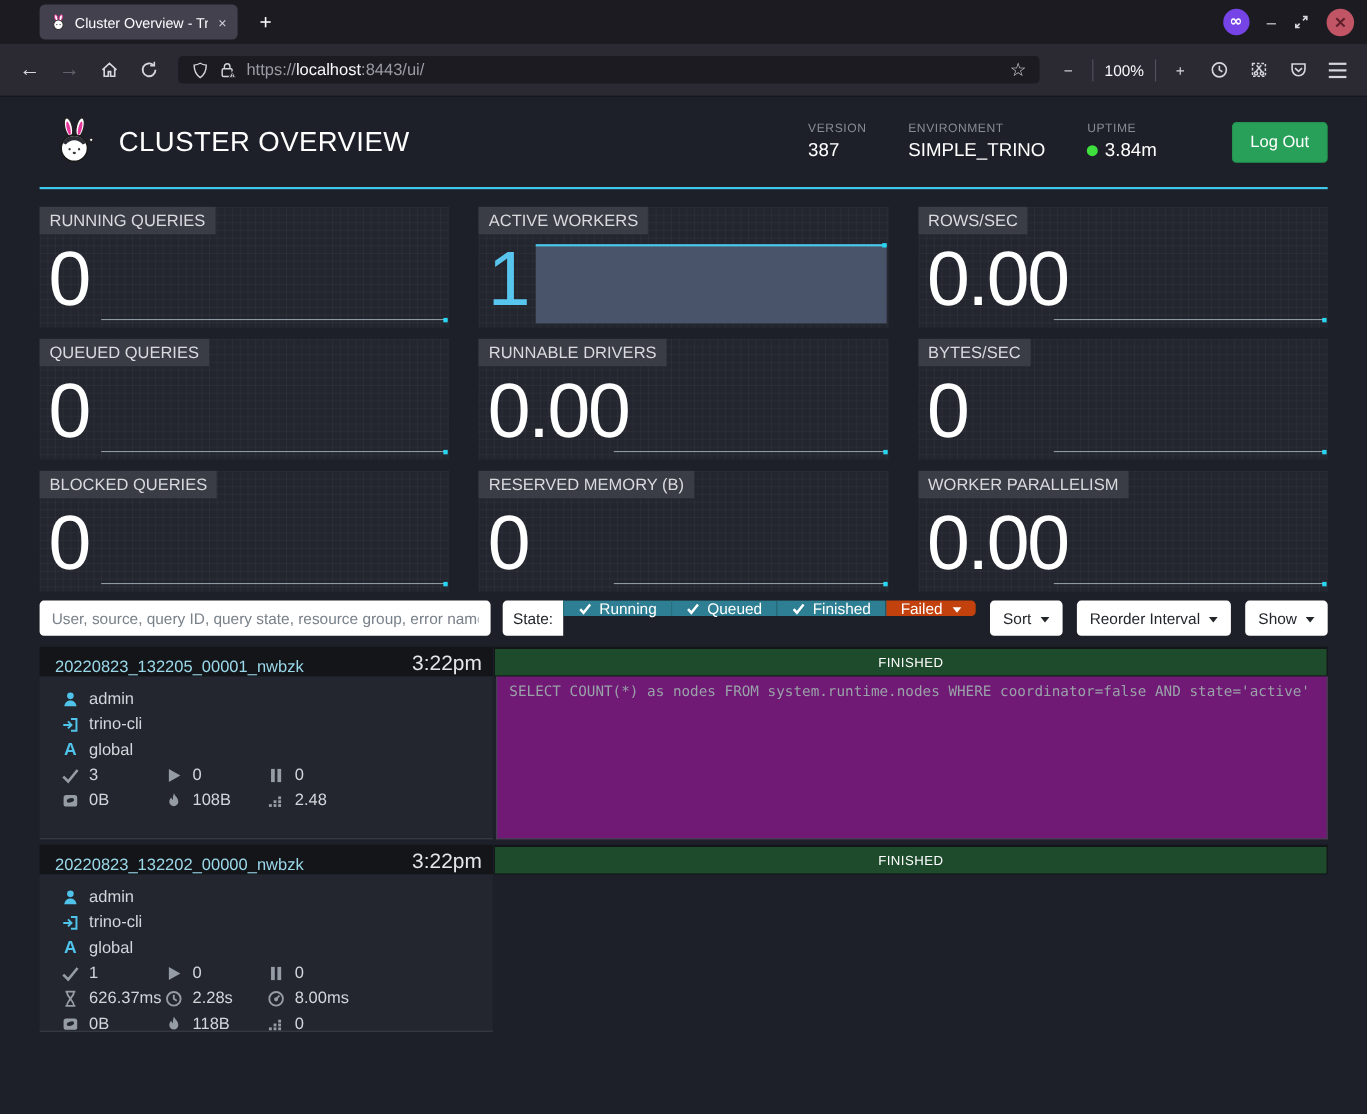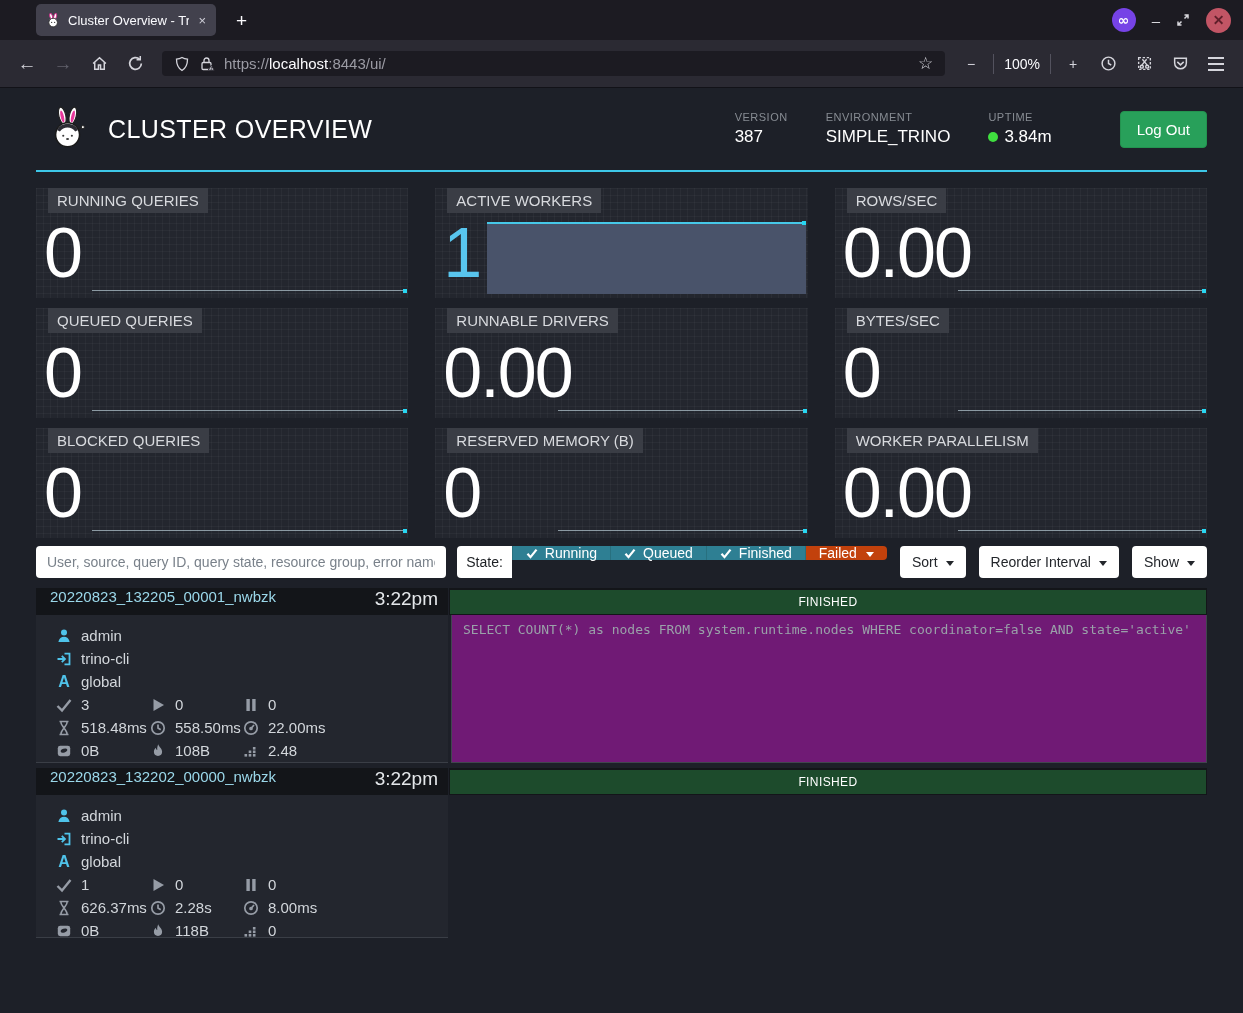--- a/index.html
+++ b/index.html
@@ -57,21 +57,21 @@
   .meta-col .val { font-size:17px; color:#fff; display:flex; align-items:center; }
   .uptime-dot { width:10px; height:10px; border-radius:50%; background:#3fdf3f; margin-right:6px; flex:none; }
   .logout { background:#28a05a; border:1px solid #23934f; color:#fff; font-size:15px;
     padding:9px 16px; border-radius:4px; margin-left:30px; }
 
   .tiles { display:grid; grid-template-columns:repeat(3,1fr); gap:10px 27px; margin-top:16px; }
   .tile { height:110px; position:relative; background:#23262e;
     background-image:linear-gradient(rgba(255,255,255,.032) 1px, transparent 1px),
                      linear-gradient(90deg, rgba(255,255,255,.032) 1px, transparent 1px);
     background-size:7px 7px; }
-  .tile-label { position:absolute; top:0; left:12px; background:#3a3d45; color:#d8dade;
+  .tile-label { position:absolute; top:0; left:0; background:#3a3d45; color:#d8dade;
     font-size:15px; padding:4px 9px; z-index:2; }
   .tile-value { position:absolute; left:8px; top:30px; font-size:70px; font-weight:300;
     color:#fff; line-height:1; letter-spacing:-2px; z-index:2; }
   .tile.hl .tile-value { color:#58c5ee; }
   .spark-line { position:absolute; bottom:7px; left:33%; right:3px; height:1px;
     background:rgba(195,215,225,.65); }
   .spark-dot { position:absolute; bottom:5px; right:1px; width:4px; height:4px; background:#28d6f2; }
   .tile:nth-child(1) .spark-line, .tile:nth-child(4) .spark-line, .tile:nth-child(7) .spark-line { left:15%; }
   .spark-fill { position:absolute; left:52px; right:2px; top:34px; bottom:4px;
     background:#49536a; border-top:2px solid #46c8e8; }
@@ -90,21 +90,21 @@
   .sbtn.failed { background:#c2410c; border-radius:0 4px 4px 0; gap:9px; }
   .dropdown { height:32px; background:#fff; border-radius:4px; display:flex; align-items:center;
     gap:8px; padding:0 12px; font-size:14px; color:#23262b; margin-left:13px; flex:none; }
   .caret { width:0; height:0; border-left:4px solid transparent; border-right:4px solid transparent;
     border-top:5px solid currentColor; margin-top:2px; }
 
   
   .query-card { margin-top:10px; }
   .query-card.q2 { margin-top:5px; }
   .qheader { display:flex; height:27px; }
-  .qh-left { width:412px; flex:none; background:#131519; display:flex; align-items:flex-start;
+  .qh-left { width:412px; flex:none; background:#131519; display:flex; align-items:flex-end;
     padding:0 10px 0 14px; }
   .qid { color:#9bd8ea; font-size:15px; }
   .qtime { margin-left:auto; color:#e4e7ea; font-size:19px; }
   .qh-right { flex:1; margin-left:1px; background:#131519; padding:2px 1px 1px; }
   .status-bar { height:100%; background:#1d4b2c; color:#fff; font-size:12px; display:flex;
     align-items:center; justify-content:center; letter-spacing:.4px; }
   .qbody { display:flex; }
   .q1 .qbody { height:148px; }
   .q2 .qbody { height:143px; }
   .qb-left { width:412px; flex:none; background:#23262e; padding:9px 6px 0 20px;
@@ -407,43 +407,20 @@
           <div class="stat-cell">
             <svg class="icon16" viewBox="0 0 16 16" fill="#969ca6">
                 <rect x="3.4" y="2" width="3.4" height="12"></rect>
                 <rect x="9.2" y="2" width="3.4" height="12"></rect>
               </svg>
             <span>0</span>
           </div>
         </div>
         <div class="stat-grid">
           <div class="stat-cell">
-            <svg class="icon16" viewBox="0 0 16 16" fill="none" stroke="#969ca6" stroke-width="1.6">
-                <path d="M3.5 1.5h9M3.5 14.5h9M4.8 1.5c0 3.2 1.9 4.3 3.2 6.5 1.3-2.2 3.2-3.3 3.2-6.5M4.8 14.5c0-3.2 1.9-4.3 3.2-6.5 1.3 2.2 3.2 3.3 3.2 6.5"></path>
-              </svg>
-            <span>518.48ms</span>
-          </div>
-          <div class="stat-cell">
-            <svg class="icon16" viewBox="0 0 16 16" fill="none" stroke="#969ca6" stroke-width="1.7">
-                <circle cx="8" cy="8" r="6.2"></circle>
-                <path d="M8 4.4V8l2.7 1.7"></path>
-              </svg>
-            <span>558.50ms</span>
-          </div>
-          <div class="stat-cell">
-            <svg class="icon16" viewBox="0 0 16 16" fill="none" stroke="#969ca6" stroke-width="1.7">
-                <circle cx="8" cy="8" r="6.2"></circle>
-                <path d="M8 8.5L11 5"></path>
-                <circle cx="8" cy="8.5" r="1" fill="#969ca6"></circle>
-              </svg>
-            <span>22.00ms</span>
-          </div>
-        </div>
-        <div class="stat-grid">
-          <div class="stat-cell">
             <svg class="icon16" viewBox="0 0 16 16">
                 <rect x="1.8" y="2.8" width="12.4" height="10.4" rx="2.4" fill="#969ca6"></rect>
                 <ellipse cx="8" cy="7.6" rx="3.4" ry="1.9" fill="#23262e" transform="rotate(-18 8 7.6)"></ellipse>
               </svg>
             <span>0B</span>
           </div>
           <div class="stat-cell">
             <svg class="icon16" viewBox="0 0 16 16" fill="#969ca6">
                 <path d="M8.2 1.2c.7 2.8 3.9 4 3.9 7.6a4.1 4.1 0 01-8.2 0c0-1.8.9-3 1.9-4.1.1 1.1.6 2.1 1.5 2.4-.4-2 .2-4 .9-5.9z"></path>
               </svg>

